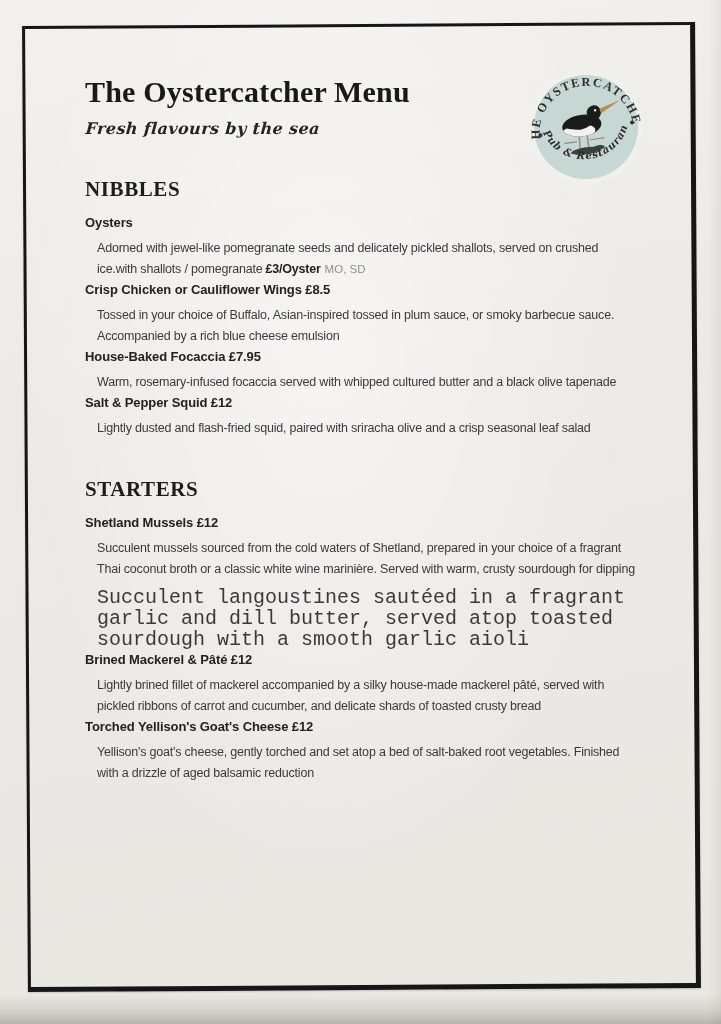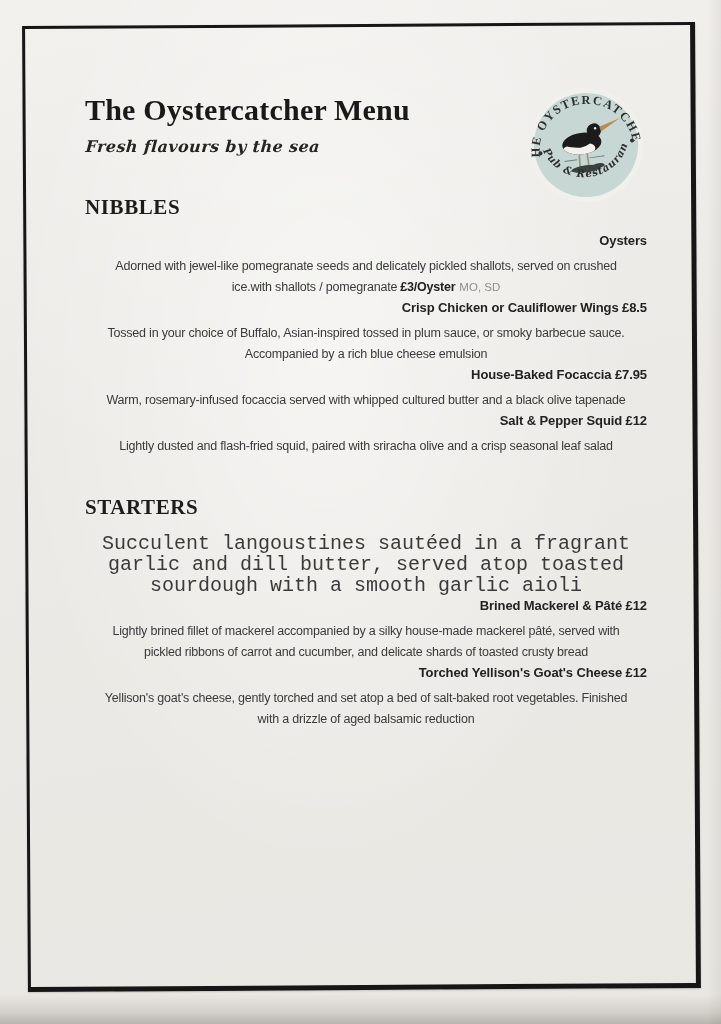--- a/index.html
+++ b/index.html
@@ -16,21 +16,21 @@
   .side-shade{position:absolute;top:0;bottom:0;right:0;width:14px;
     background:linear-gradient(90deg, rgba(0,0,0,0) 0%, rgba(120,115,105,0.10) 100%);}
 
   .frame{
     position:absolute;left:25px;top:24px;right:23px;bottom:34px;
     border:3px solid #161616;border-right-width:5px;border-bottom-width:5px;
     transform:rotate(-0.35deg);
     box-shadow:0 1px 2px rgba(0,0,0,0.15);
     pointer-events:none;
   }
-  .content{position:absolute;left:85px;top:92px;width:562px;}
+  .content{position:absolute;left:85px;top:74px;width:562px;}
 
   
   .page-title{
     margin:0;font-family:"Liberation Serif","DejaVu Serif",serif;
     font-weight:700;font-size:30px;line-height:36px;color:#191919;
     letter-spacing:0.2px;
   }
   .tagline{
     margin-top:9px;font-family:"DejaVu Serif","Liberation Serif",serif;
     font-style:italic;font-weight:700;font-size:16px;color:#242424;
@@ -43,22 +43,22 @@
     font-size:10.5px;fill:#2e2e2e;letter-spacing:0.8px;}
 
   
   .menu-section{margin-top:37px;}
   .menu-section.first{margin-top:38px;}
   .section-heading{
     margin:0 0 13px;font-family:Liberation Serif, serif;
     font-weight:700;font-size:21px;line-height:26px;color:#1c1c1c;letter-spacing:0.6px;
   }
   .menu-item{margin-bottom:2px;}
-  .item-name{margin:0;font-size:13px;line-height:16px;font-weight:700;color:#222;letter-spacing:-0.1px;text-align:right;}
-  .item-desc{margin:7px 12px 0;font-size:12.5px;line-height:21px;color:#3a3a3c;letter-spacing:-0.2px;text-align:center;}
+  .item-name{margin:0;font-size:13px;line-height:16px;font-weight:700;color:#222;letter-spacing:-0.1px;}
+  .item-desc{margin:7px 12px 0;font-size:12.5px;line-height:21px;color:#3a3a3c;letter-spacing:-0.2px;}
   .inline-price{font-weight:700;color:#222;margin-left:3px;}
   .codes{color:#8e8e8e;font-size:11.5px;margin-left:4px;letter-spacing:0;}
   .serif-item .item-name{font-family:"Liberation Serif","DejaVu Serif",serif;font-size:15px;letter-spacing:0;}
   .serif-item .item-desc{font-family:Liberation Mono, monospace;font-size:20px;letter-spacing:0;line-height:21px;}
 </style>
 </head>
 <body>
 
 <div class="frame"></div>
 
@@ -129,20 +129,24 @@
 
     <div class="menu-item">
       <p class="item-name">Salt &amp; Pepper Squid £12</p>
       <p class="item-desc">Lightly dusted and flash-fried squid, paired with sriracha olive and a crisp seasonal leaf salad</p>
     </div>
   </section>
 
   <section class="menu-section">
     <h2 class="section-heading">STARTERS</h2>
 
+    <div class="menu-item">
+      <p class="item-name">Shetland Mussels £12</p>
+      <p class="item-desc">Succulent mussels sourced from the cold waters of Shetland, prepared in your choice of a fragrant Thai coconut broth or a classic white wine marinière. Served with warm, crusty sourdough for dipping</p>
+    </div>
 
     <div class="menu-item serif-item">
       <p class="item-desc">Succulent langoustines sautéed in a fragrant garlic and dill butter, served atop toasted sourdough with a smooth garlic aioli</p>
     </div>
 
     <div class="menu-item">
       <p class="item-name">Brined Mackerel &amp; Pâté £12</p>
       <p class="item-desc">Lightly brined fillet of mackerel accompanied by a silky house-made mackerel pâté, served with pickled ribbons of carrot and cucumber, and delicate shards of toasted crusty bread</p>
     </div>
 

